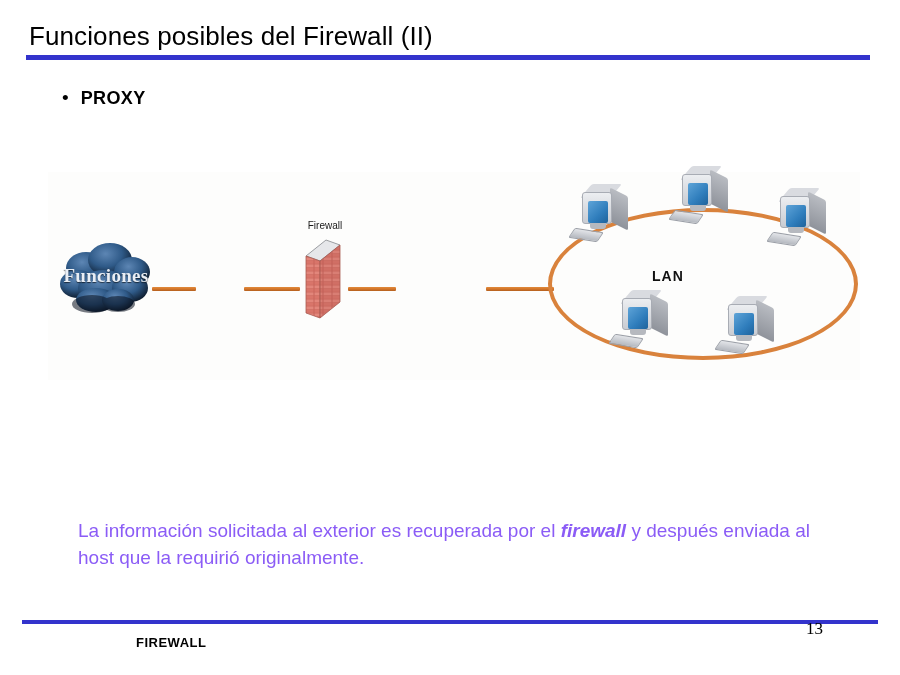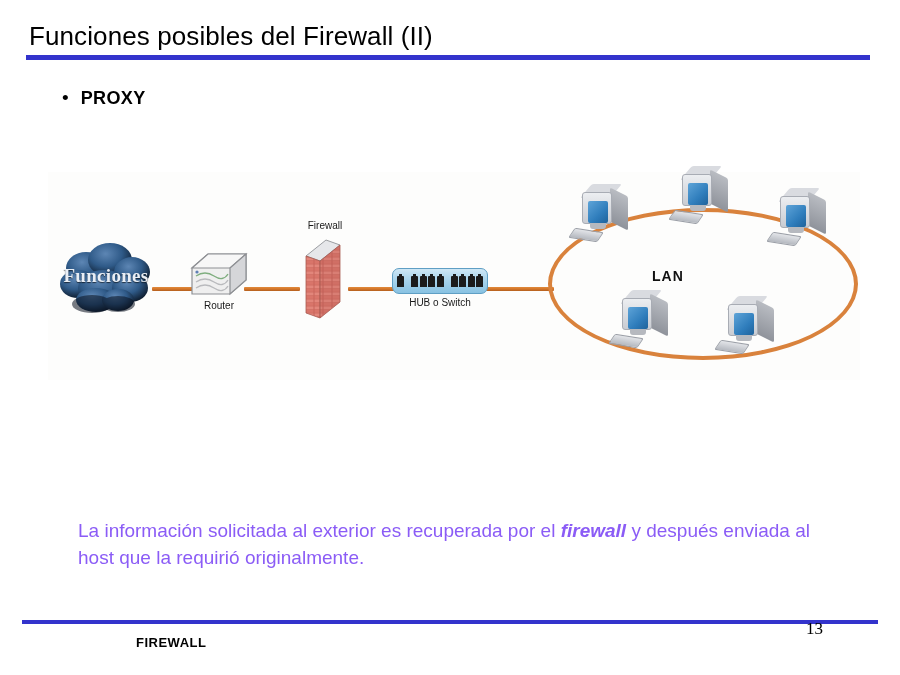--- a/index.html
+++ b/index.html
@@ -287,32 +287,20 @@
         <ellipse cx="62" cy="66" rx="16" ry="11"></ellipse>
       </g>
       <g fill="#0a1220" opacity="0.55">
         <ellipse cx="36" cy="70" rx="20" ry="9"></ellipse>
         <ellipse cx="62" cy="70" rx="17" ry="8"></ellipse>
       </g>
     </svg>
     <div class="cloud-text">Funciones</div>
   </div>
 
-  <div class="node router-wrap">
-    <svg width="62" height="48" viewBox="0 0 62 48">
-      <polygon points="4,18 20,4 58,4 58,30 42,44 4,44" fill="#efefef" stroke="#8d8f93" stroke-width="1.2"></polygon>
-      <polygon points="4,18 42,18 58,4 20,4" fill="#f7f7f7" stroke="#8d8f93" stroke-width="1.2"></polygon>
-      <polygon points="42,18 42,44 58,30 58,4" fill="#d5d6d9" stroke="#8d8f93" stroke-width="1.2"></polygon>
-      <path d="M8 26 q9 -6 18 0 q9 6 14 -2" fill="none" stroke="#7fae7f" stroke-width="1.3"></path>
-      <path d="M8 32 q9 -6 18 0 q9 6 14 -2" fill="none" stroke="#b9babd" stroke-width="1.3"></path>
-      <path d="M8 38 q9 -6 18 0 q9 6 14 -2" fill="none" stroke="#b9babd" stroke-width="1.3"></path>
-      <circle cx="9" cy="22" r="1.6" fill="#5f7fb5"></circle>
-    </svg>
-    <div class="node-label" style="left:0; width:62px; text-align:center; top:50px;">Router</div>
-  </div>
 
   <div class="node fw-wrap">
     <div class="node-label" style="left:-2px; width:62px; text-align:center; top:0px;">Firewall</div>
     <svg width="58" height="88" viewBox="0 0 58 88" style="position:absolute; left:0; top:16px;">
       <defs>
         <pattern id="brick" width="9" height="7" patternUnits="userSpaceOnUse">
           <rect width="9" height="7" fill="#c9645a"></rect>
           <rect width="8" height="3" x="0.5" y="0.4" fill="#e2867b"></rect>
           <rect width="8" height="3" x="0.5" y="3.8" fill="#d9756a"></rect>
         </pattern>
@@ -320,40 +308,20 @@
 
       <polygon points="10,20 30,4 44,9 24,25" fill="#e6e7ea" stroke="#9b9da1" stroke-width="1"></polygon>
 
       <polygon points="10,20 24,25 24,82 10,77" fill="url(#brick)" stroke="#a85a50" stroke-width="0.8"></polygon>
 
       <polygon points="24,25 44,9 44,66 24,82" fill="url(#brick)" stroke="#a85a50" stroke-width="0.8"></polygon>
       <polygon points="24,25 44,9 44,66 24,82" fill="#8c3f38" opacity="0.10"></polygon>
     </svg>
   </div>
 
-  <div class="node hub-wrap">
-    <div class="hub-body">
-      <span class="port-group">
-        <span class="port"></span>
-      </span>
-      <span class="port-group">
-        <span class="port"></span>
-        <span class="port"></span>
-        <span class="port"></span>
-        <span class="port"></span>
-      </span>
-      <span class="port-group">
-        <span class="port"></span>
-        <span class="port"></span>
-        <span class="port"></span>
-        <span class="port"></span>
-      </span>
-    </div>
-    <div class="node-label hub-label">HUB o Switch</div>
-  </div>
 
   <div class="lan-ring"></div>
   <div class="lan-label">LAN</div>
 
   <div class="pc" style="left:532px; top:16px;">
     <div class="mon-top"></div>
     <div class="mon-side"></div>
     <div class="mon-face">
       <div class="screen"></div>
     </div>

